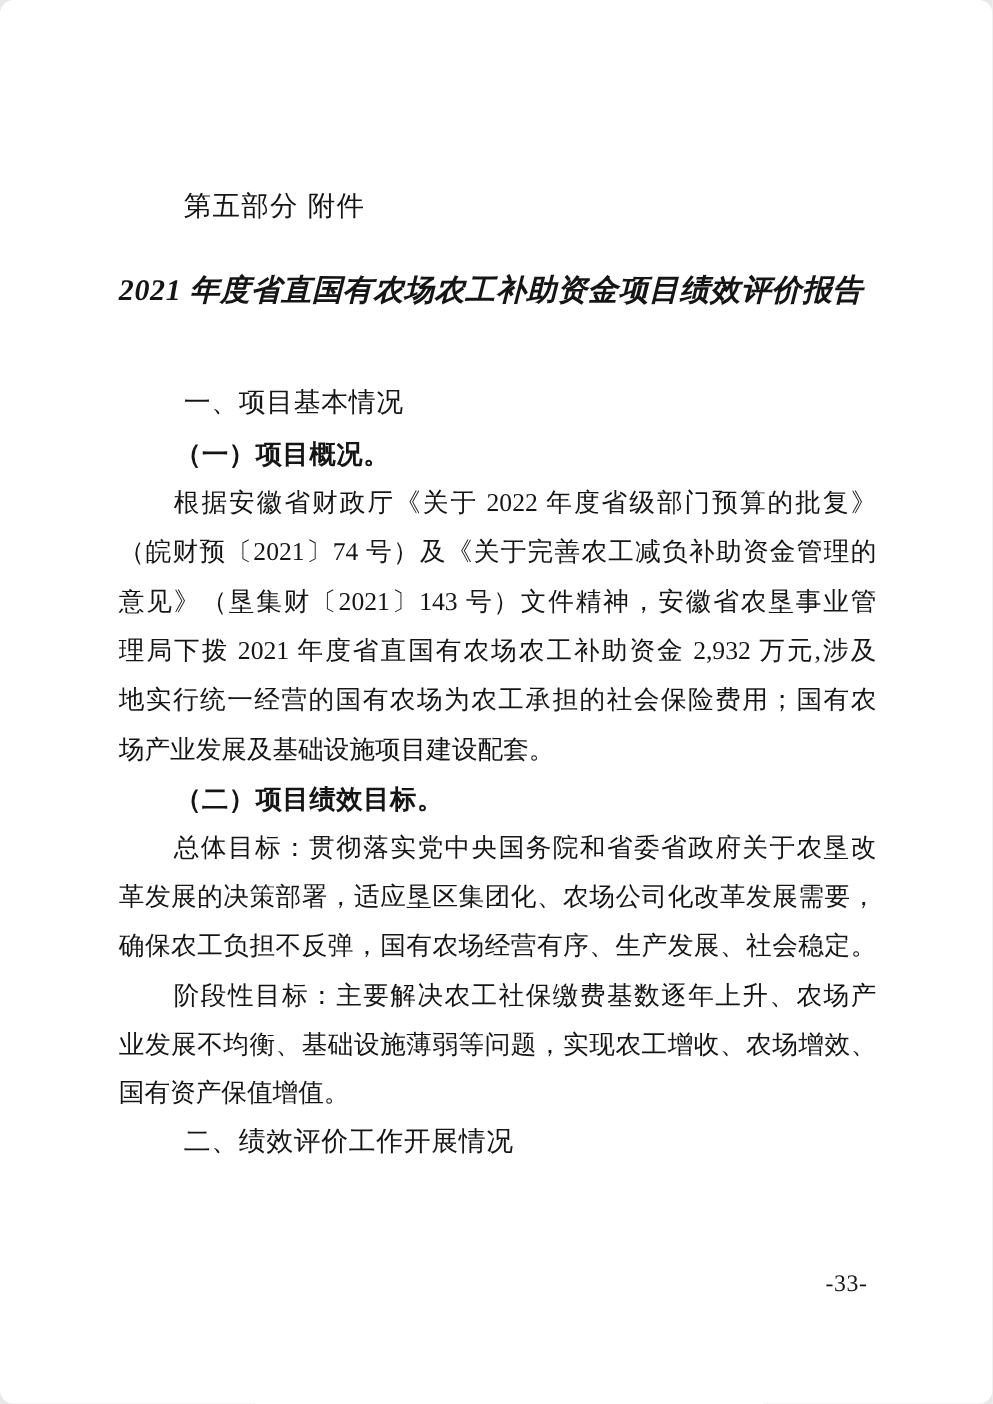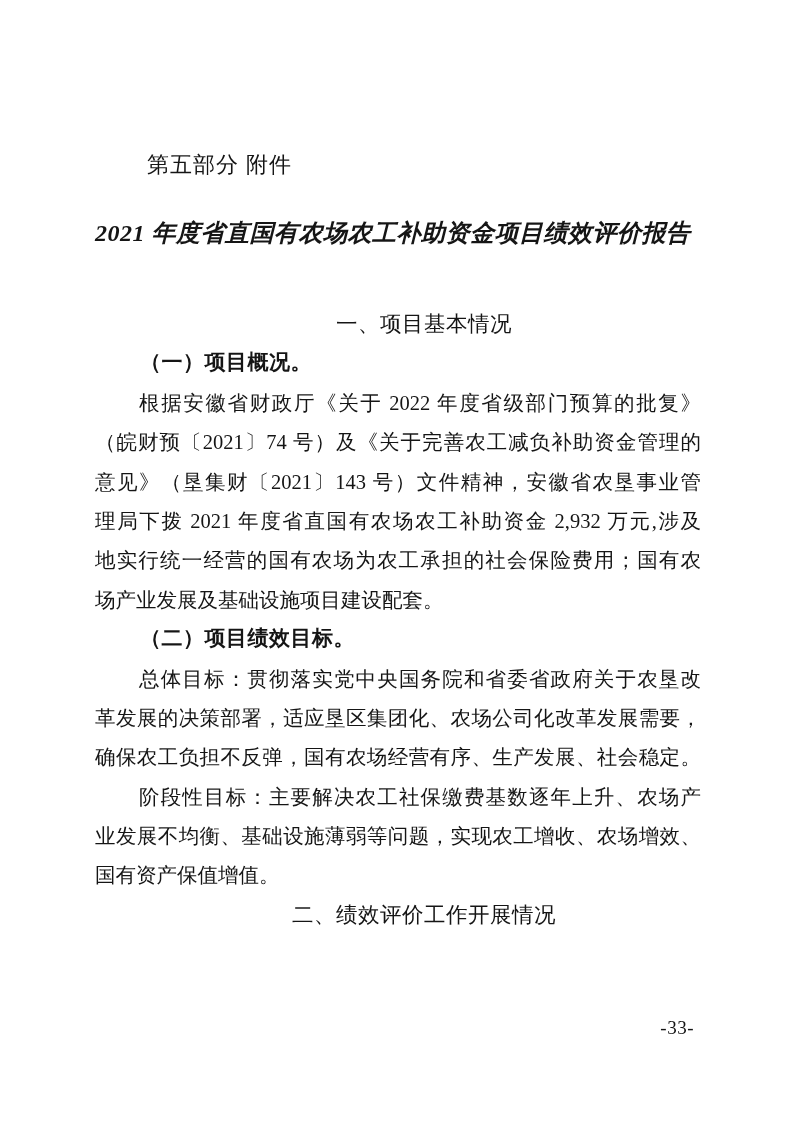--- a/index.html
+++ b/index.html
@@ -10,20 +10,21 @@
   .page {
     position: relative;
     width: 794px;
     height: 1123px;
     margin: 0 auto;
     background: #ffffff;
     color: #151515;
     font-family: "Liberation Serif", "DejaVu Serif", serif;
     overflow: hidden;
     box-sizing: border-box;
+    border-radius: 11px;
   }
   .content-block {
     position: absolute;
     left: 95px;
     top: 150px;
     width: 606px;
   }
   .sec-label {
     font-family: "Liberation Sans", "DejaVu Sans", sans-serif;
     font-weight: 500;
@@ -46,33 +47,31 @@
   .lines {
     margin-top: 54px;
   }
   .line {
     height: 39.4px;
     line-height: 39.4px;
     font-size: 20.5px;
     letter-spacing: 0px;
   }
   .l-h1 {
-    font-family: Liberation Sans, sans-serif;
+    font-family: Liberation Mono, monospace;
     font-weight: 500;
     font-size: 21.5px;
     padding-left: 52px;
     letter-spacing: 0.5px;
-    text-align: center;
   }
   .l-h2 {
     font-weight: 700;
     font-size: 21px;
     padding-left: 45px;
     letter-spacing: 0.5px;
-    font-family: Liberation Mono, monospace;
   }
   .indent {
     text-indent: 44px;
   }
   .just {
     text-align: justify;
     text-align-last: justify;
   }
   .page-number {
     position: absolute;

